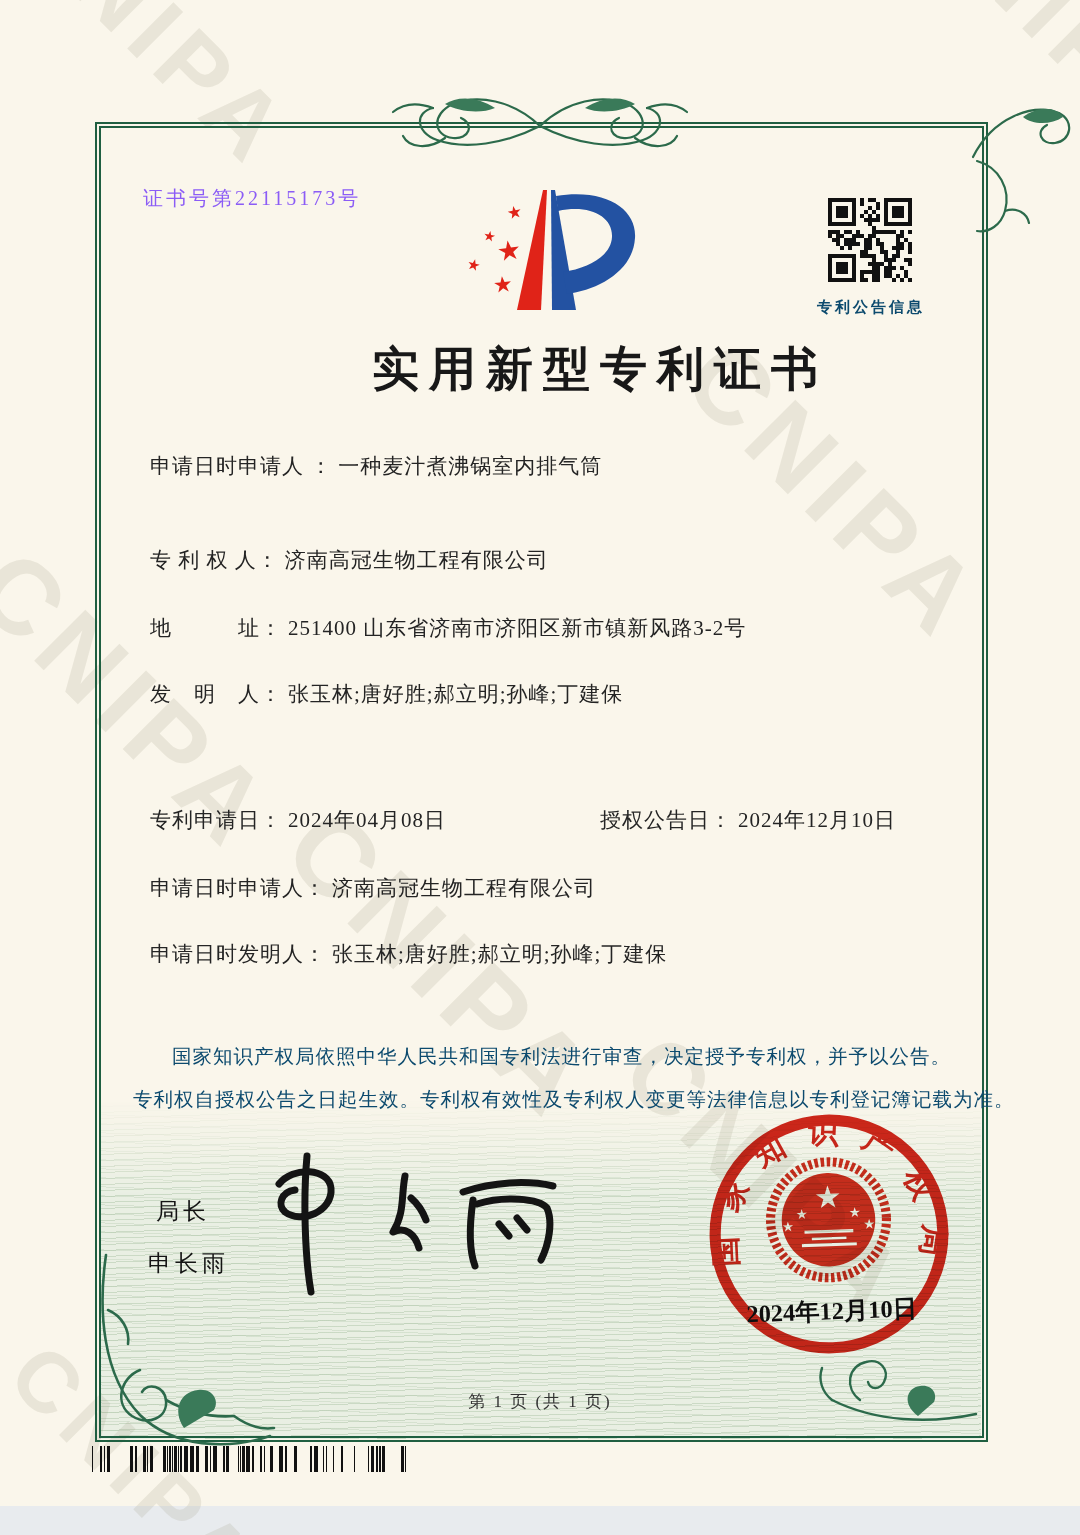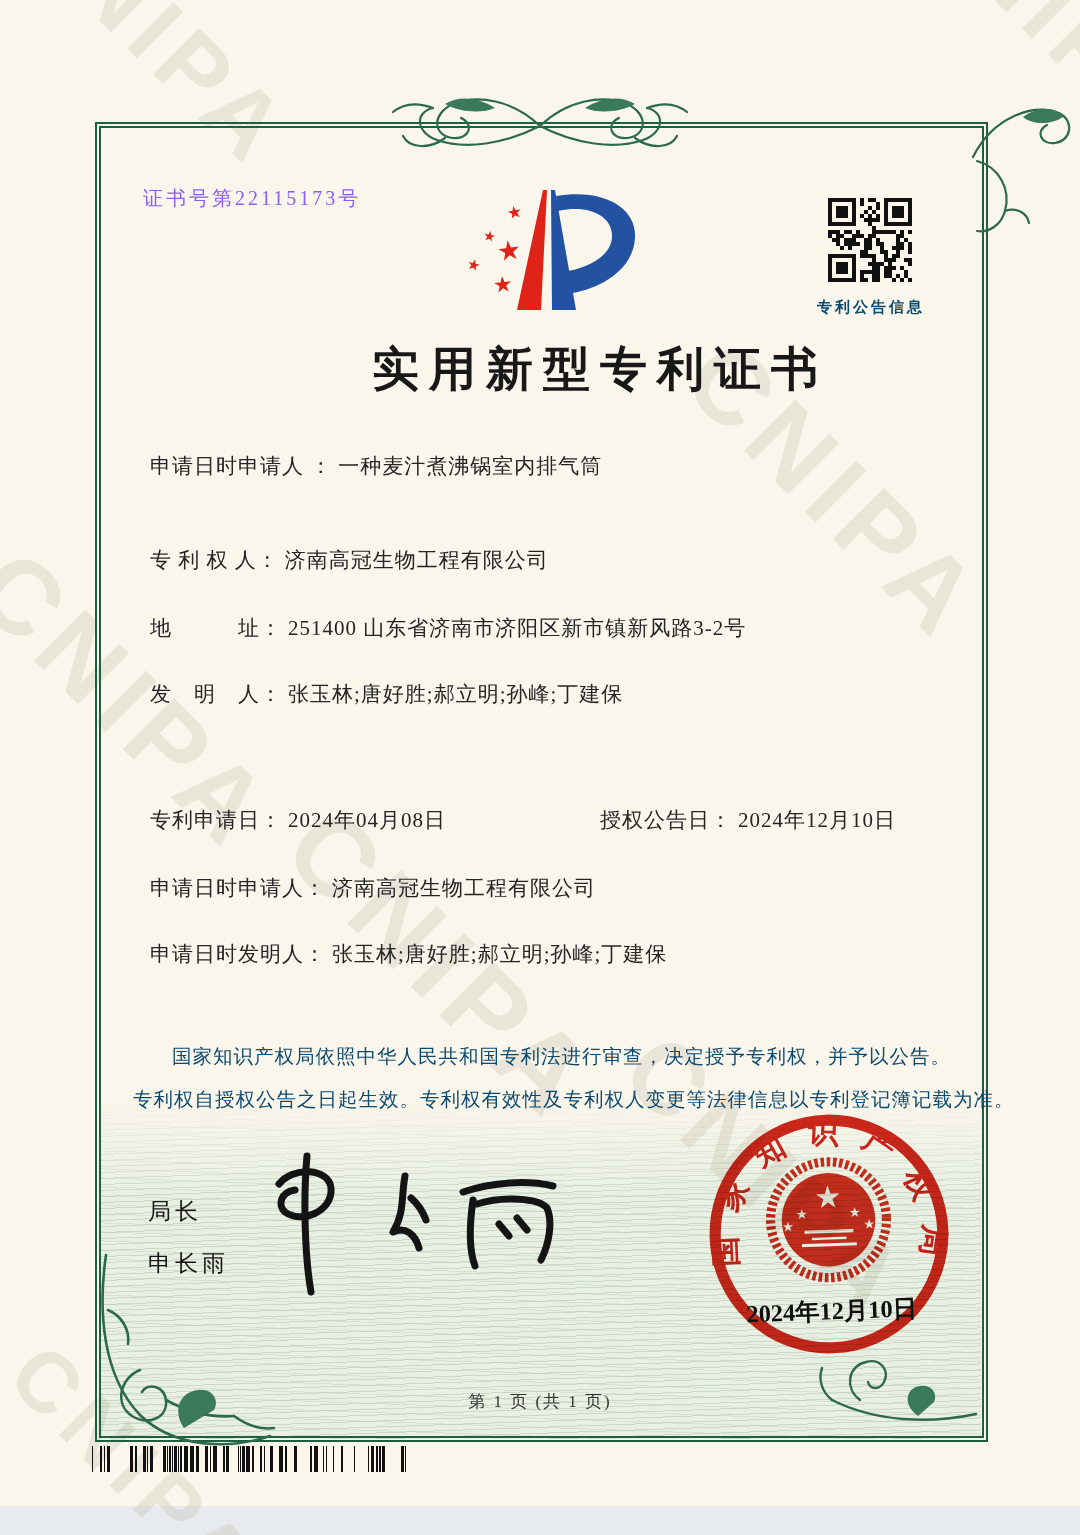--- a/index.html
+++ b/index.html
@@ -278,21 +278,21 @@
   <div class="row" style="top:874px;">
     <span>申请日时申请人：</span><span class="val">济南高冠生物工程有限公司</span>
   </div>
   <div class="row" style="top:940px;">
     <span>申请日时发明人：</span><span class="val">张玉林;唐好胜;郝立明;孙峰;丁建保</span>
   </div>
 
   <div class="legal" style="top:1043px;text-indent:2em;">国家知识产权局依照中华人民共和国专利法进行审查，决定授予专利权，并予以公告。</div>
   <div class="legal" style="top:1086px;">专利权自授权公告之日起生效。专利权有效性及专利权人变更等法律信息以专利登记簿记载为准。</div>
 
-  <div class="sig-label" style="top:1196px;">局长</div>
+  <div class="sig-label" style="top:1196px;margin-left:8px;">局长</div>
   <div class="sig-label" style="top:1248px;">申长雨</div>
 
   <svg class="signature" width="320" height="160" viewBox="0 0 320 160">
     <g fill="none" stroke="#141414" stroke-width="7" stroke-linecap="round" stroke-linejoin="round">
       <path d="M52,16 C48,60 50,118 56,152"></path>
       <path d="M24,44 C38,26 74,28 76,48 C78,72 46,84 30,72 C22,65 26,52 40,50"></path>
       <path d="M150,36 C146,56 150,72 138,92 C150,86 160,94 164,108"></path>
       <path d="M156,58 C163,64 168,72 171,80"></path>
       <path d="M208,52 C238,42 272,40 298,46"></path>
       <path d="M218,60 C214,88 214,110 220,126"></path>

